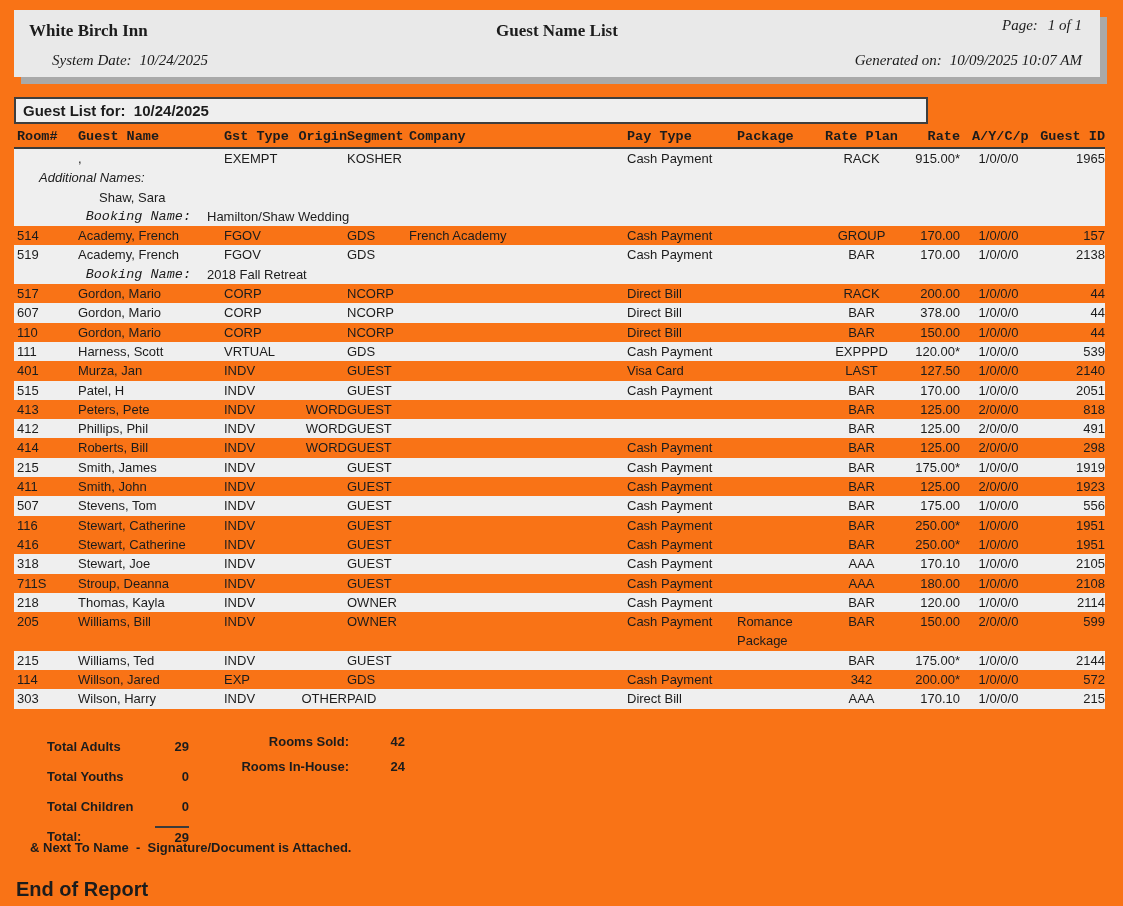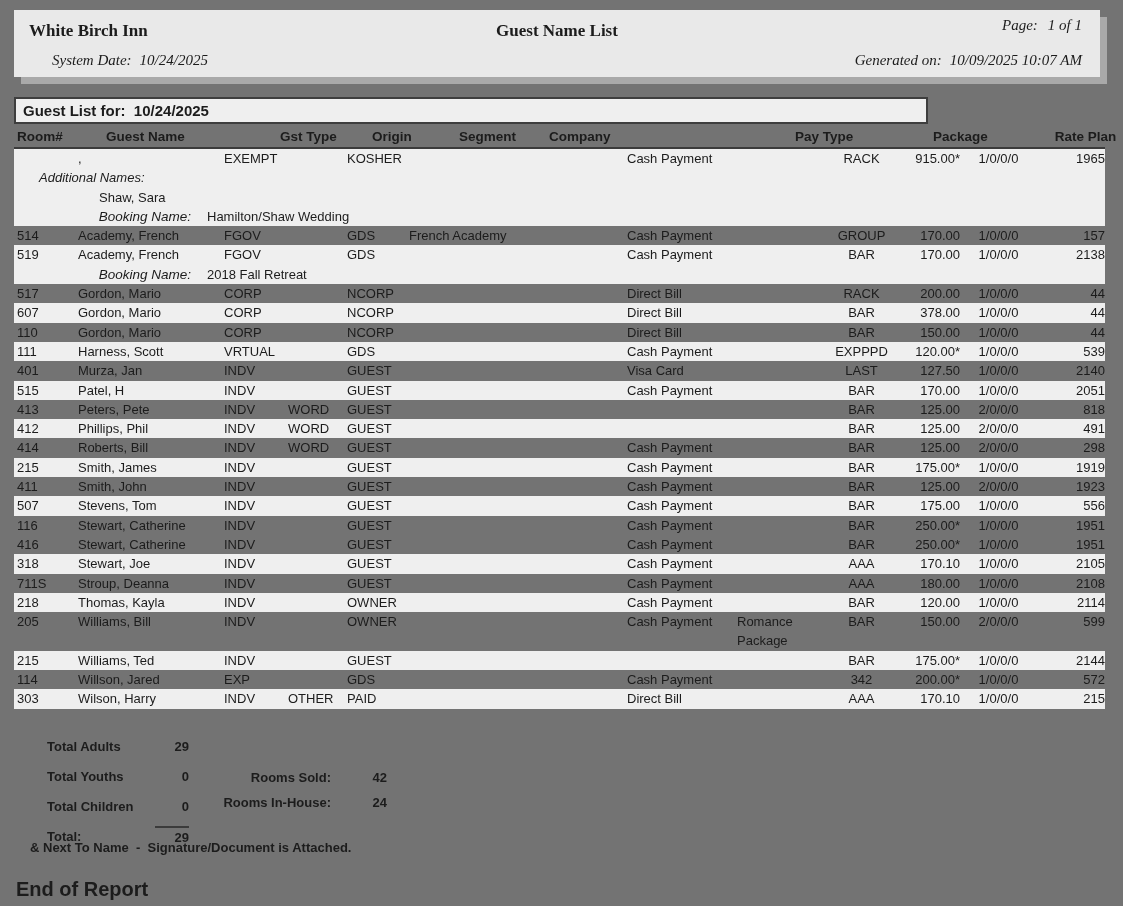--- a/index.html
+++ b/index.html
@@ -1,16 +1,16 @@
 <!DOCTYPE html>
 <html><head>
 <meta charset="utf-8">
 <style>
   html,body{margin:0;padding:0;background:#ffffff;}
-  .page{position:relative;width:1123px;height:906px;background:#737373;overflow:hidden;
+  .page{position:relative;width:1123px;height:906px;background:#f97316;overflow:hidden;
         font-family:"Liberation Sans",sans-serif;color:#1c1c1c;}
 
   
   .band{position:absolute;left:14px;top:10px;width:1086px;height:67px;
         background:#e9e9e9;box-shadow:7px 7px 0 #a9a9a9;
         font-family:"Liberation Serif",serif;}
   .hotel{position:absolute;left:15px;top:11px;font-weight:bold;font-size:17px;}
   .sysdate{position:absolute;left:6px;top:42px;font-style:italic;font-size:15px;margin-left:32px;}
   .sysdate .val{margin-left:8px;}
   .rtitle{position:absolute;left:0;top:11px;width:100%;text-align:center;font-weight:bold;font-size:17px;}
@@ -20,54 +20,54 @@
   .gen .val{margin-left:8px;}
 
   
   .listbar{position:absolute;left:14px;top:97px;width:914px;height:27px;box-sizing:border-box;
            background:#efefef;border:2px solid #3e3e3e;
            font-weight:bold;font-size:15px;line-height:23px;padding-left:7px;white-space:pre;}
 
   
   .table{position:absolute;left:14px;top:129px;width:1091px;}
   .thead{display:flex;align-items:baseline;padding-bottom:3px;border-bottom:2px solid #3b3b3b;
-         font-family:Liberation Sans, sans-serif;font-weight:bold;font-size:13.5px;gap:28px;}
+         font-family:Liberation Mono, monospace;font-weight:bold;font-size:13.5px;}
   .cell{flex:0 0 auto;white-space:nowrap;box-sizing:border-box;}
   .c-room{width:64px;padding-left:3px;}
   .c-name{width:146px;}
   .c-gst{width:64px;}
-  .c-origin{width:59px;}
+  .c-origin{width:59px;text-align:right;}
   .c-segment{width:62px;}
   .c-company{width:218px;}
   .c-pay{width:110px;}
   .c-pkg{width:86px;padding-right:18px;}
   .c-plan{width:77px;text-align:center;}
   .c-rate{width:60px;text-align:right;}
   .c-aycp{width:65px;text-align:center;padding-left:12px;}
   .c-id{width:80px;text-align:right;}
   .tbody{font-size:13px;}
   .rblock.shaded{background:#efefef;}
   .row{display:flex;min-height:19.3px;line-height:19.3px;}
   .row .c-pkg{white-space:normal;}
   .extra{min-height:19.3px;line-height:19.3px;}
   .extra.additional_header{padding-left:25px;font-style:italic;}
   .extra.additional_name{padding-left:65px;margin-left:20px;}
   .extra.booking{display:flex;}
-  .bk-label{flex:0 0 177px;text-align:right;font-family:Liberation Sans, sans-serif;
+  .bk-label{flex:0 0 177px;text-align:right;font-family:Liberation Mono, monospace;
             font-style:italic;font-size:13.5px;}
   .bk-value{margin-left:16px;}
 
   
   .totals{position:absolute;left:14px;top:728px;width:700px;font-weight:bold;font-size:13px;}
   .tot-left{position:absolute;left:0;top:0;}
   .trow{height:22px;line-height:22px;margin-top:8px;}
   .tlabel{display:inline-block;width:141px;padding-left:33px;box-sizing:border-box;}
   .tvalue{display:inline-block;width:34px;text-align:right;vertical-align:top;}
   .tvalue.sum{border-top:2px solid #3b3b3b;line-height:20px;}
-  .tot-right{position:absolute;left:203px;top:1px;margin-top:36px;}
+  .tot-right{position:absolute;left:221px;top:1px;}
   .trow2{height:25px;line-height:25px;}
   .tlabel2{display:inline-block;width:114px;text-align:right;}
   .tvalue2{display:inline-block;width:56px;text-align:right;}
 
   .footnote{position:absolute;left:30px;top:840px;font-weight:bold;font-size:13px;white-space:pre;}
   .eor{position:absolute;left:16px;top:878px;font-weight:bold;font-size:20px;margin:0;}
 </style>
 </head>
 <body>
 

